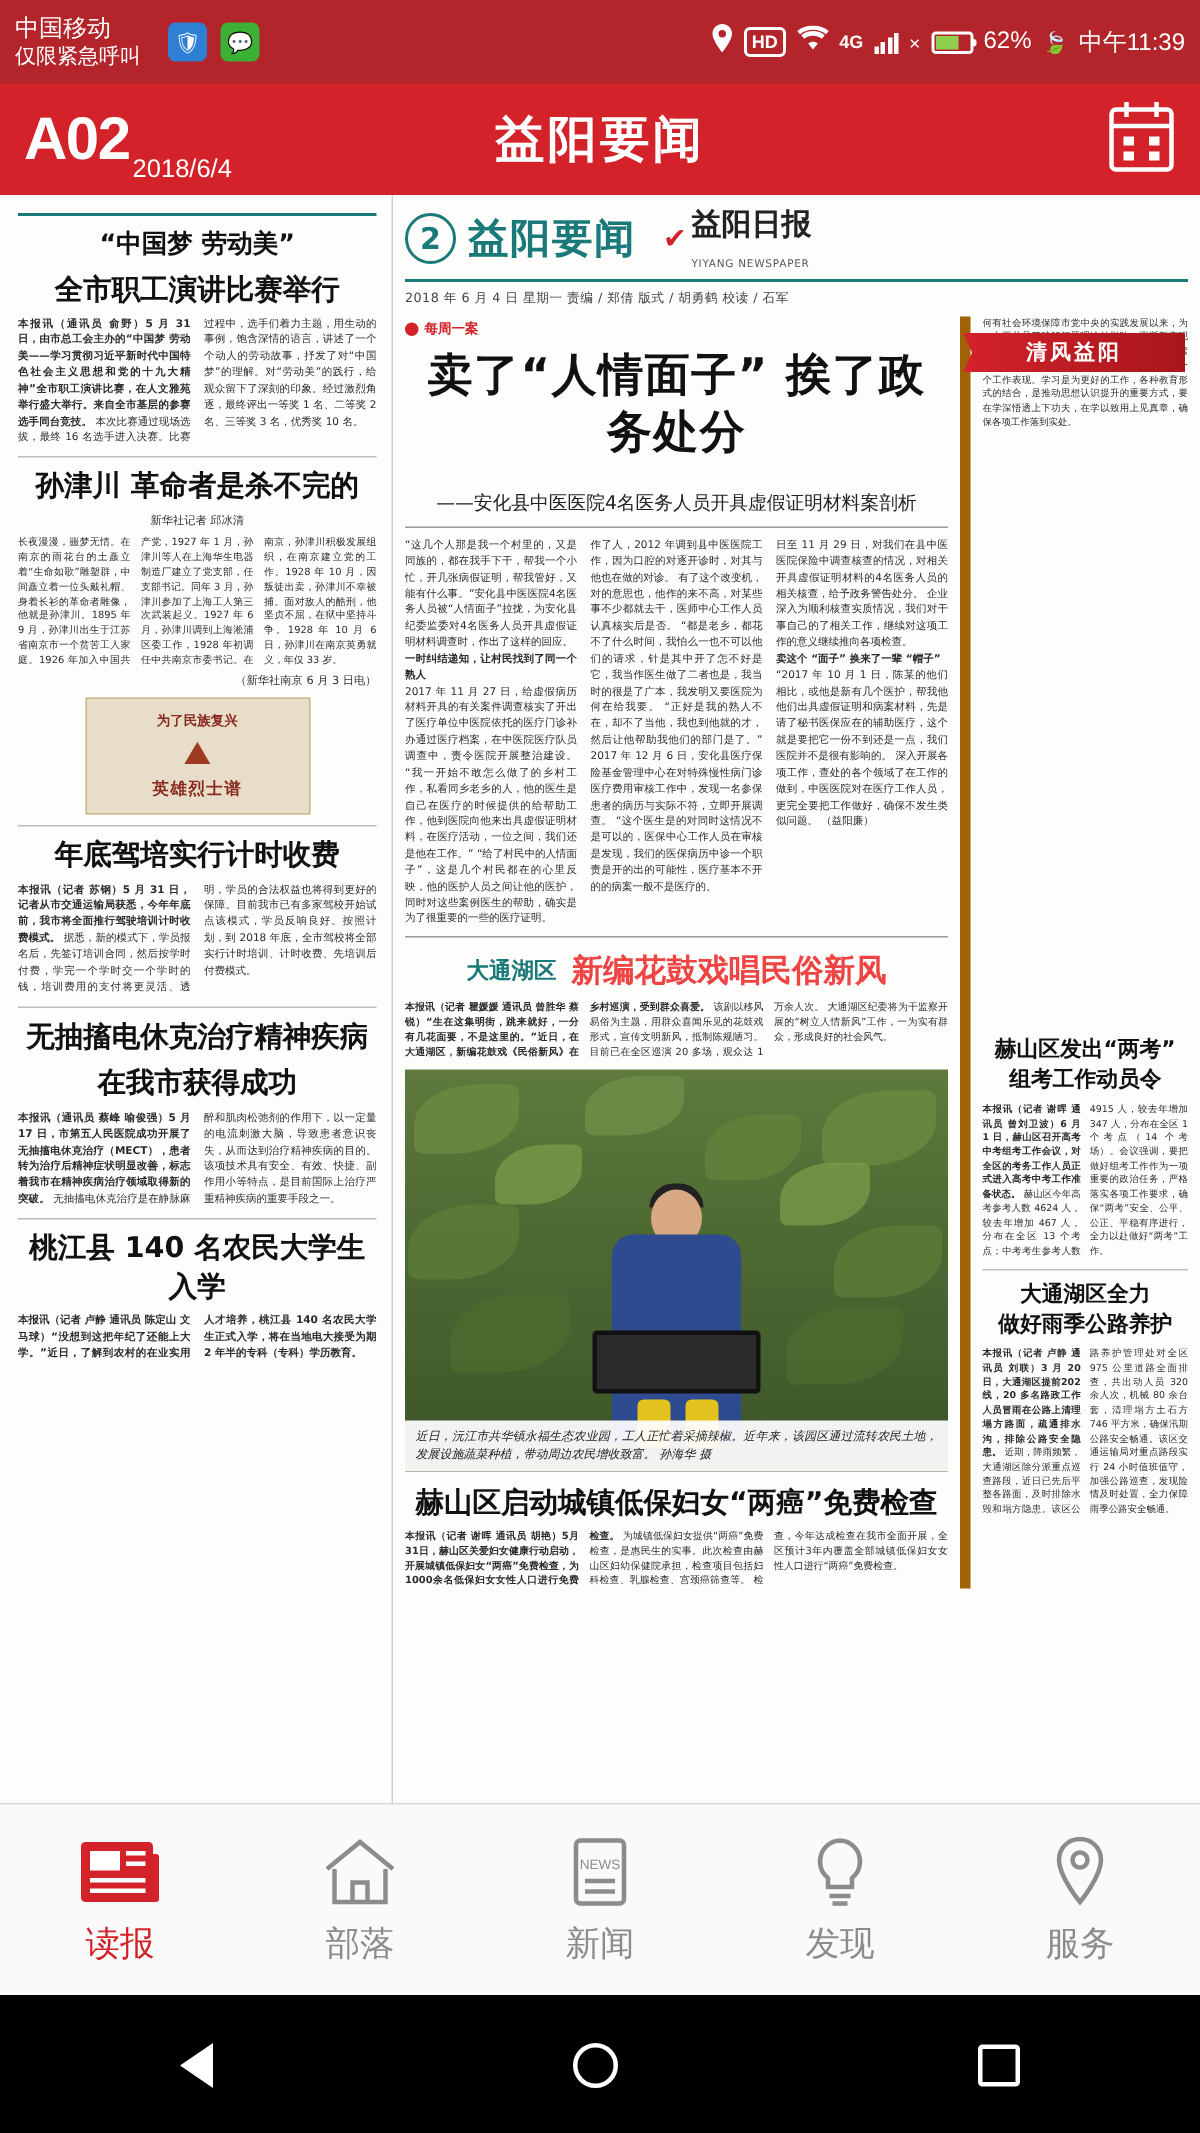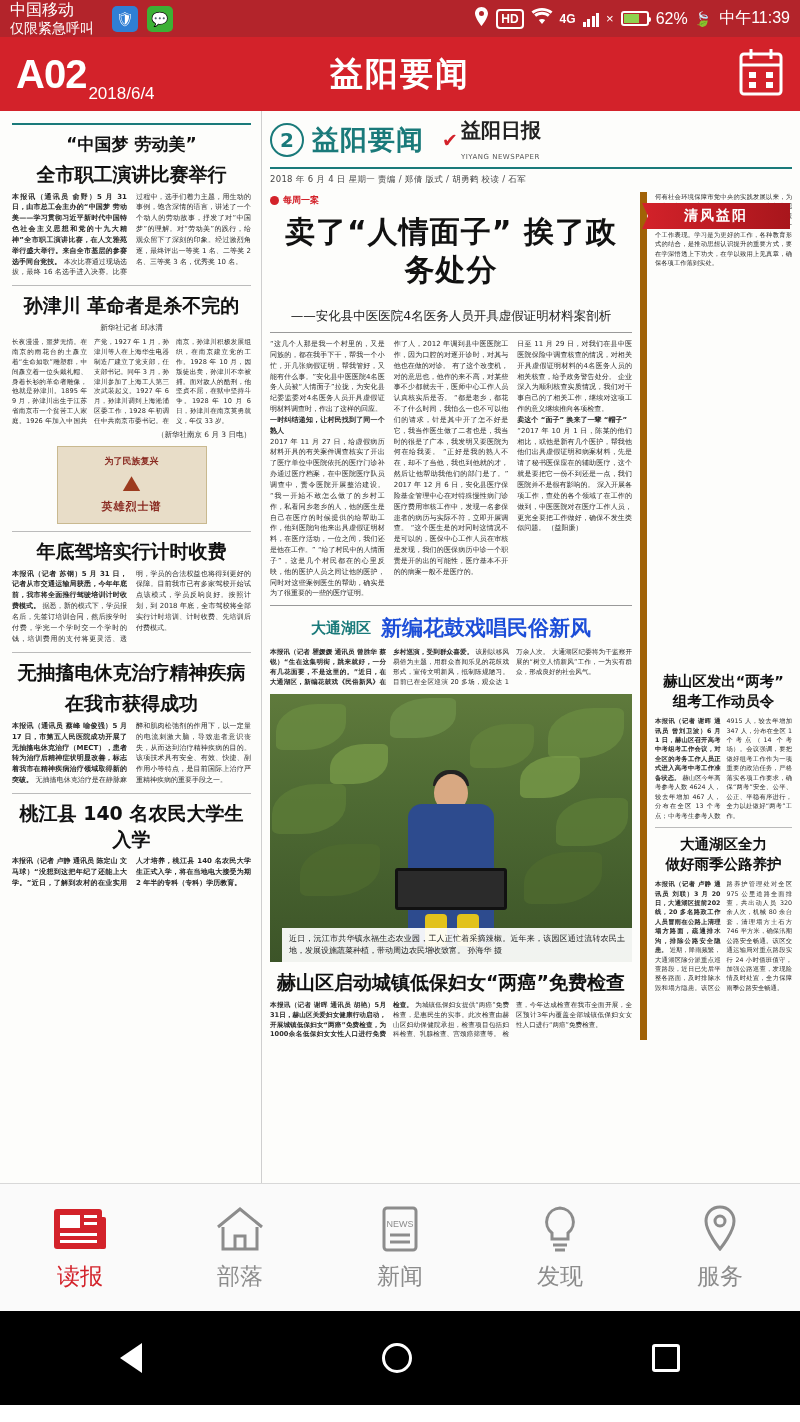--- a/index.html
+++ b/index.html
@@ -4,21 +4,21 @@
 <style>
   * { box-sizing: border-box; margin: 0; padding: 0; }
   html, body {
     width: 800px; height: 1422px;
     font-family: "Liberation Sans", sans-serif;
     background: #ffffff;
     overflow: hidden;
   }
   
   .statusbar {
-    height: 37px;
+    height: 56px;
     background: #b3242b;
     color: #ffffff;
     display: flex;
     align-items: center;
     padding: 0 10px;
     font-size: 15px;
     position: relative;
   }
   .carrier { line-height: 1.15; font-size: 16px; }
   .carrier div:nth-child(2) { font-size: 14px; }
@@ -126,21 +126,21 @@
     font-size: 30px; font-weight: bold; text-align: center; color: #111;
     letter-spacing: 1px; line-height: 1.25; margin: 2px 0 20px;
   }
   .sub-head { font-size: 12.5px; text-align: center; color: #222; margin-bottom: 7px; }
   .rule-thin { border-top: 1px solid #999; margin: 6px 0; }
   .sec-head {
     display: flex; align-items: center; justify-content: center; gap: 10px;
     margin: 8px 0 6px;
   }
   .sec-head .small { font-size: 15px; font-weight: bold; color: #1a7a7a; }
-  .sec-head .big { font-size: 21px; font-weight: bold; color: #1d4ed8; }
+  .sec-head .big { font-size: 21px; font-weight: bold; color: #ef4444; }
   .mid-head { font-size: 19px; font-weight: bold; text-align: center; margin: 8px 0 5px; color:#111; }
   
   .photo {
     width: 100%; height: 268px; position: relative; overflow: hidden;
     background: linear-gradient(180deg,#5f7a3c 0%,#4e6a33 40%,#3c5428 100%);
     margin-top: 6px;
   }
   .leaf { position: absolute; border-radius: 60% 10% 60% 10%; opacity: .75; }
   .farmer-body {
     position: absolute; left: 50%; transform: translateX(-50%); bottom: 18px;
@@ -153,23 +153,23 @@
   .farmer-hair {
     position: absolute; left: 50%; transform: translateX(-50%); bottom: 176px;
     width: 36px; height: 16px; background: #222; border-radius: 18px 18px 0 0;
   }
   .crate {
     position: absolute; left: 50%; transform: translateX(-50%); bottom: 52px;
     width: 112px; height: 42px; background: #2b2b2b; border: 3px solid #111; border-radius: 3px;
   }
   .boot { position: absolute; bottom: 0; width: 22px; height: 32px; background: #e2c21c; border-radius: 4px; }
   .caption {
-    position: absolute; left: 12px; right: 0; bottom: 0;
+    position: absolute; left: 0; right: 0; bottom: 0;
     background: rgba(255,255,255,.93); color: #222; font-size: 8px;
-    padding: 5px 7px; line-height: 1.5; text-align: justify;
+    padding: 5px 7px; line-height: 1.5; text-align: justify; font-style: italic;
   }
   .cap-credit { text-align: right; font-size: 8px; }
   
   .col-far { width: 152px; padding-left: 8px; border-left: 7px solid #a16207; }
   .fr-head { font-size: 14.5px; font-weight: bold; text-align: center; line-height: 1.35; color: #111; }
   .tiny { font-size: 6.3px; line-height: 1.5; color: #2b2b2b; text-align: justify; }
   .tiny-2col { column-count: 2; column-gap: 6px; }
   
   .tabbar {
     height: 128px; background: #fafafa; border-top: 1px solid #d8d8d8;

